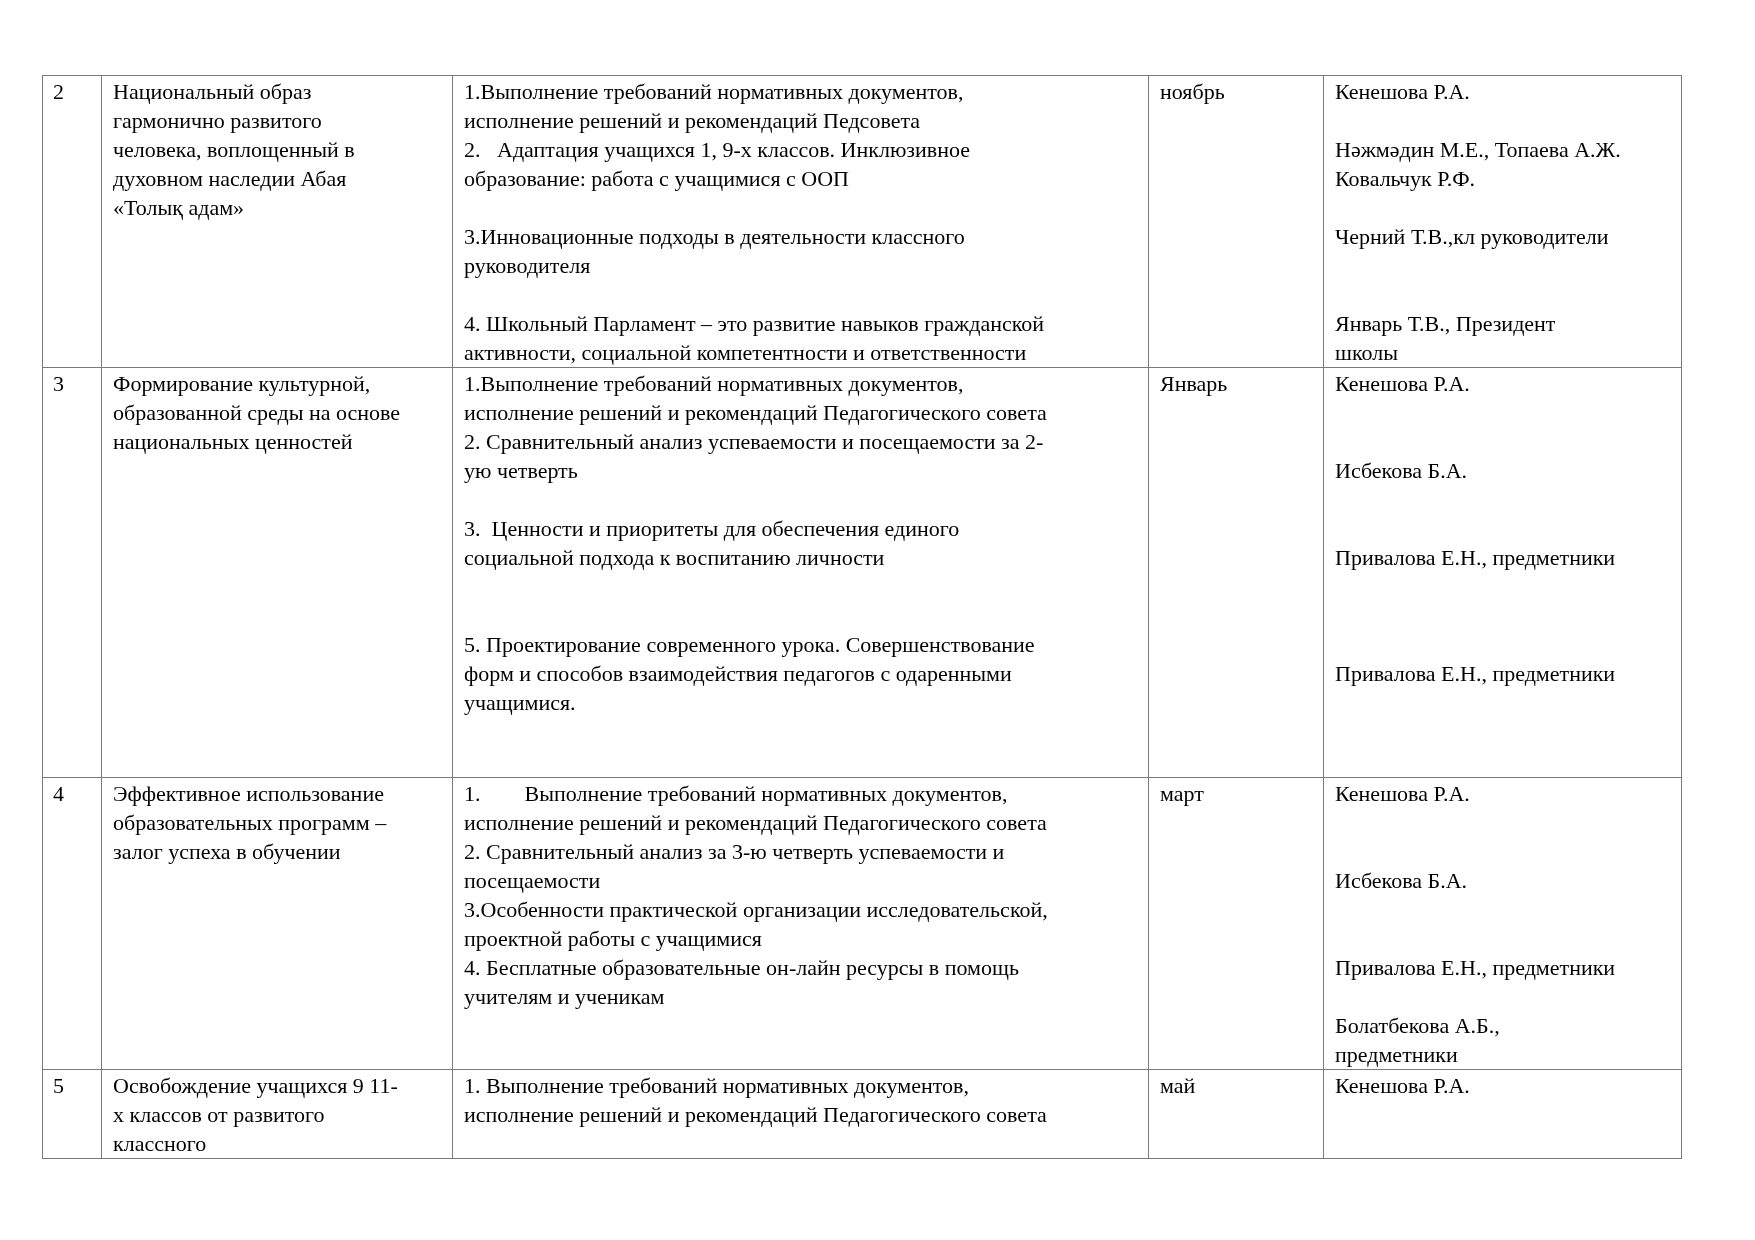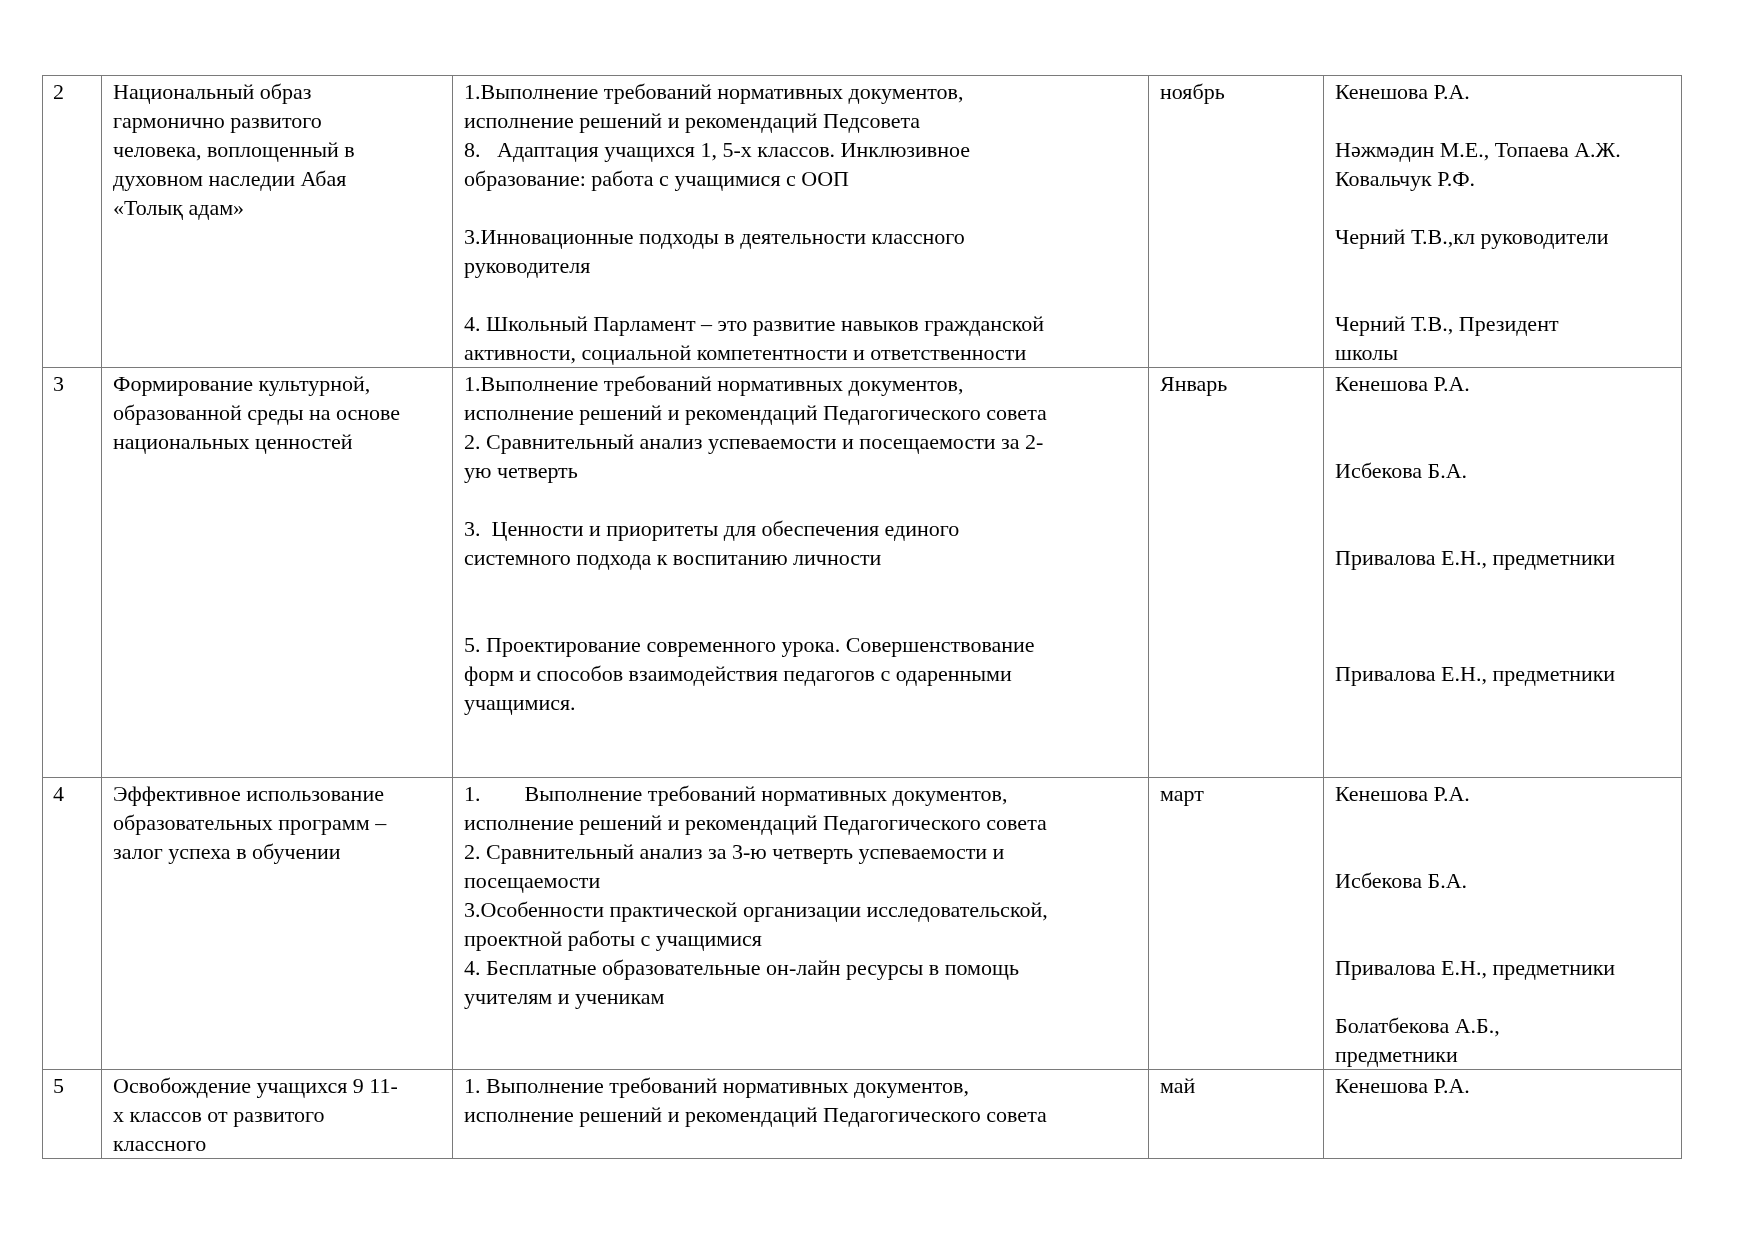--- a/index.html
+++ b/index.html
@@ -48,62 +48,62 @@
           <td>
             <span class="line">Национальный образ</span>
             <span class="line">гармонично развитого</span>
             <span class="line">человека, воплощенный в</span>
             <span class="line">духовном наследии Абая</span>
             <span class="line">«Толық адам»</span>
           </td>
           <td>
             <span class="line">1.Выполнение требований нормативных документов,</span>
             <span class="line">исполнение решений и рекомендаций Педсовета</span>
-            <span class="line">8.   Адаптация учащихся 1, 5-х классов. Инклюзивное</span>
+            <span class="line">2.   Адаптация учащихся 1, 9-х классов. Инклюзивное</span>
             <span class="line">образование: работа с учащимися с ООП</span>
             <span class="line"></span>
             <span class="line">3.Инновационные подходы в деятельности классного</span>
             <span class="line">руководителя</span>
             <span class="line"></span>
             <span class="line">4. Школьный Парламент – это развитие навыков гражданской</span>
             <span class="line">активности, социальной компетентности и ответственности</span>
           </td>
           <td>
             <span class="line">ноябрь</span>
           </td>
           <td>
             <span class="line">Кенешова Р.А.</span>
             <span class="line"></span>
             <span class="line">Нәжмәдин М.Е., Топаева А.Ж.</span>
             <span class="line">Ковальчук Р.Ф.</span>
             <span class="line"></span>
             <span class="line">Черний Т.В.,кл руководители</span>
             <span class="line"></span>
             <span class="line"></span>
-            <span class="line">Черний Т.В., Президент</span>
+            <span class="line">Январь Т.В., Президент</span>
             <span class="line">школы</span>
           </td>
         </tr>
       <tr class="r3">
           <td class="c-num">
             <span class="line">3</span>
           </td>
           <td>
             <span class="line">Формирование культурной,</span>
             <span class="line">образованной среды на основе</span>
             <span class="line">национальных ценностей</span>
           </td>
           <td>
             <span class="line">1.Выполнение требований нормативных документов,</span>
             <span class="line">исполнение решений и рекомендаций Педагогического совета</span>
             <span class="line">2. Сравнительный анализ успеваемости и посещаемости за 2-</span>
             <span class="line">ую четверть</span>
             <span class="line"></span>
             <span class="line">3.  Ценности и приоритеты для обеспечения единого</span>
-            <span class="line">системного подхода к воспитанию личности</span>
+            <span class="line">социальной подхода к воспитанию личности</span>
             <span class="line"></span>
             <span class="line"></span>
             <span class="line">5. Проектирование современного урока. Совершенствование</span>
             <span class="line">форм и способов взаимодействия педагогов с одаренными</span>
             <span class="line">учащимися.</span>
           </td>
           <td>
             <span class="line">Январь</span>
           </td>
           <td>

